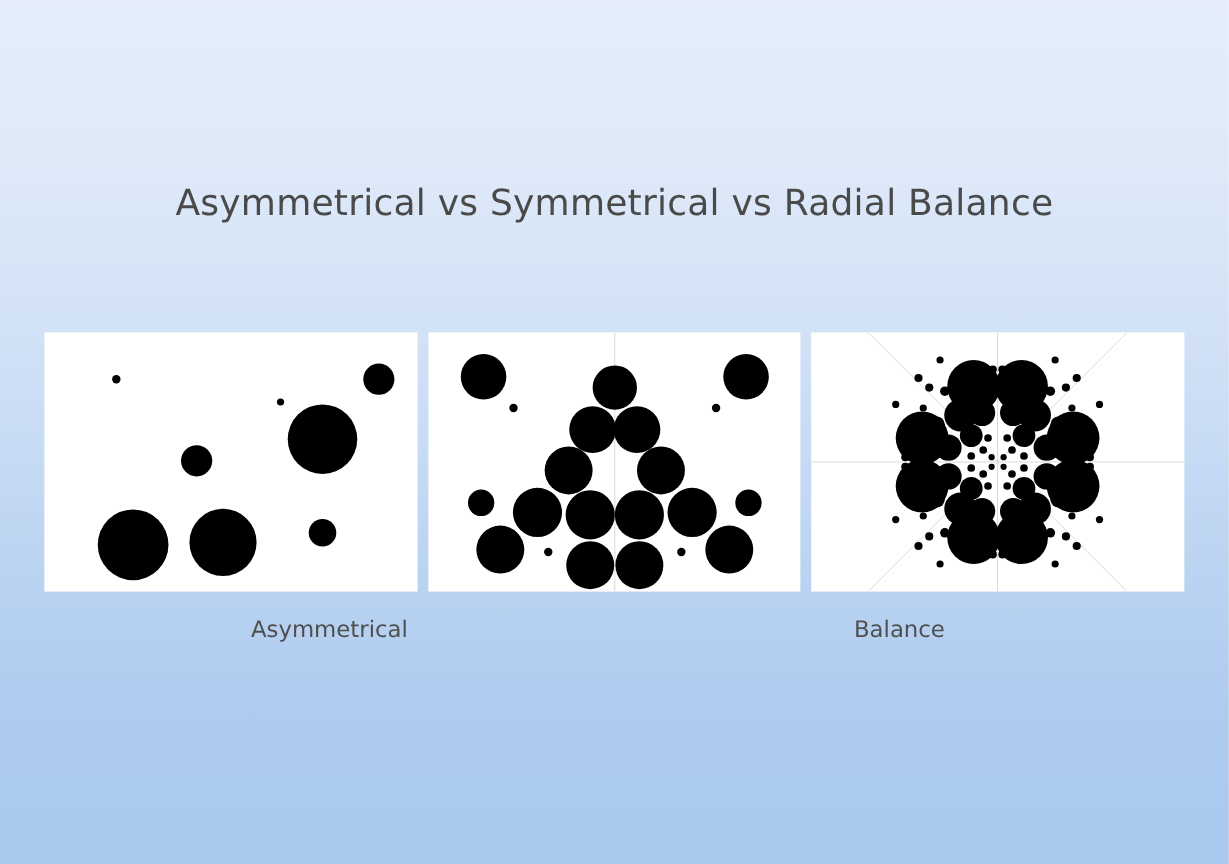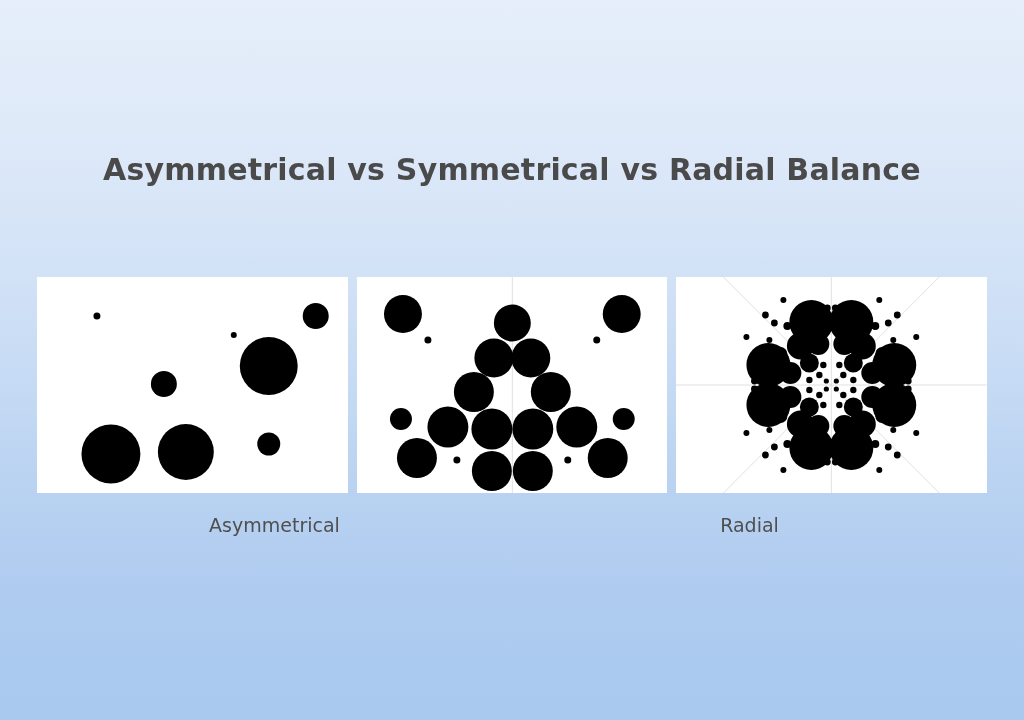--- a/index.html
+++ b/index.html
@@ -21,21 +21,21 @@
     height: 720px;
   }
 
   #title {
     position: absolute;
     left: 0;
     top: 152px;
     width: 1024px;
     text-align: center;
     font-size: 30px;
-    font-weight: bold;
+    font-weight: normal;
     color: #4a4a4a;
     letter-spacing: 0.2px;
     white-space: nowrap;
   }
 
   #panels {
     position: absolute;
     left: 37px;
     top: 277px;
     width: 950px;
@@ -214,16 +214,16 @@
           <circle cx="107.5" cy="23" r="3" fill="#000000"></circle>
           <circle cx="203.5" cy="23" r="3" fill="#000000"></circle>
           <circle cx="107.5" cy="193" r="3" fill="#000000"></circle>
           <circle cx="203.5" cy="193" r="3" fill="#000000"></circle>
         </svg>
     </div>
   </div>
 
   <div id="captions">
     <div class="caption">Asymmetrical</div>
-    <div class="caption">Radial</div>
+    <div class="caption">Balance</div>
   </div>
 
 </div>
 
 </body></html>

